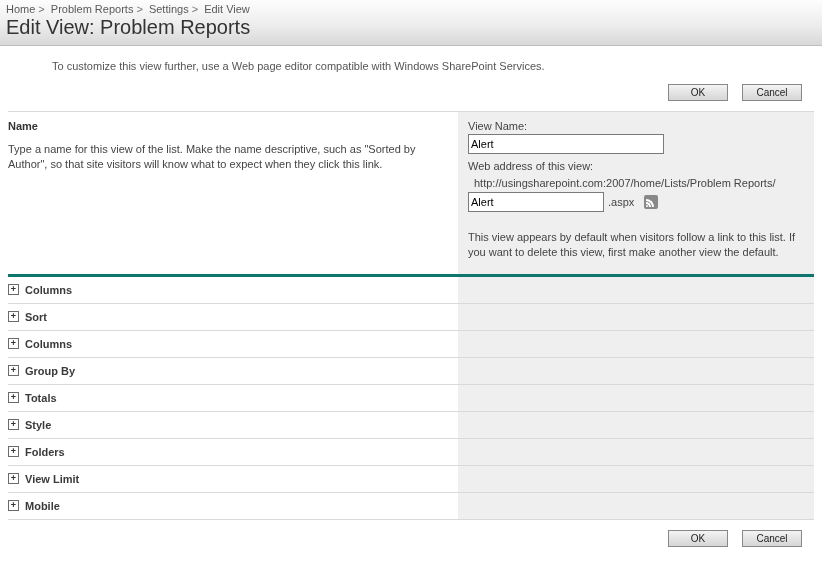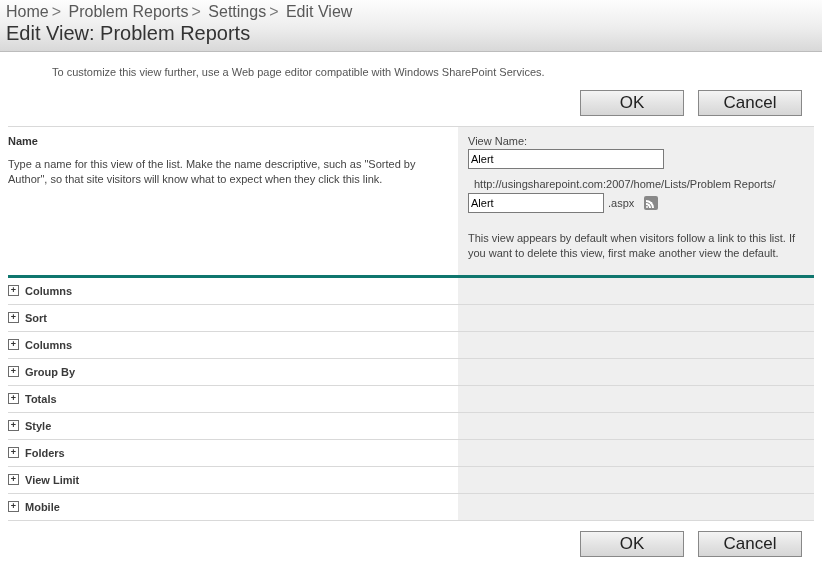--- a/index.html
+++ b/index.html
@@ -13,21 +13,21 @@
   }
   a { color: #595959; text-decoration: none; }
 
   .header-band {
     background: linear-gradient(to bottom, #fdfdfd 0%, #ededed 55%, #d8d8d8 100%);
     border-bottom: 1px solid #bcbcbc;
     padding: 0;
   }
   .breadcrumb {
     padding: 3px 6px 0 6px;
-    font-size: 16px;
+    font-size: 11px;
     color: #595959;
   }
   .breadcrumb .sep { padding: 0 3px; color: #777; }
   .page-title {
     font-size: 20px;
     color: #333;
     padding: 1px 6px 6px 6px;
   }
 
   .intro {
@@ -39,23 +39,23 @@
   .button-row {
     display: flex;
     justify-content: flex-end;
     gap: 14px;
     padding: 6px 20px 10px 8px;
   }
   button.sp-btn {
     background: linear-gradient(to bottom, #f4f4f4 0%, #e4e4e4 50%, #d6d6d6 100%);
     border: 1px solid #888;
     font-family: Tahoma, Verdana, Arial, sans-serif;
-    font-size: 17px;
+    font-size: 10px;
     padding: 2px 0;
-    width: 104px;
+    width: 60px;
     cursor: pointer;
     color: #222;
   }
 
   .panel {
     margin: 0 8px;
     border: 1px solid #d9d9d9;
     border-left: none;
     border-right: none;
     background: #fff;
@@ -184,20 +184,21 @@
   <div class="section">
     <div class="section-left">
       <div class="heading">Name</div>
       <div class="desc">Type a name for this view of the list. Make the name descriptive, such as "Sorted by Author", so that site visitors will know what to expect when they click this link.</div>
     </div>
     <div class="section-right">
       <span class="field-label">View Name:</span>
       <input class="text-input input-wide" value="Alert" style="">
 
       <div style="height:6px"></div>
+      <span class="field-label">Web address of this view:</span>
       <div class="weburl">http://usingsharepoint.com:2007/home/Lists/Problem Reports/</div>
       <div class="aspx-row">
         <input class="text-input input-med" value="Alert" style="">
         <span>.aspx</span>
         <span class="rss-icon">
             <span class="rss-dot"></span>
           </span>
       </div>
 
       <div class="note">This view appears by default when visitors follow a link to this list. If you want to delete this view, first make another view the default.</div>

